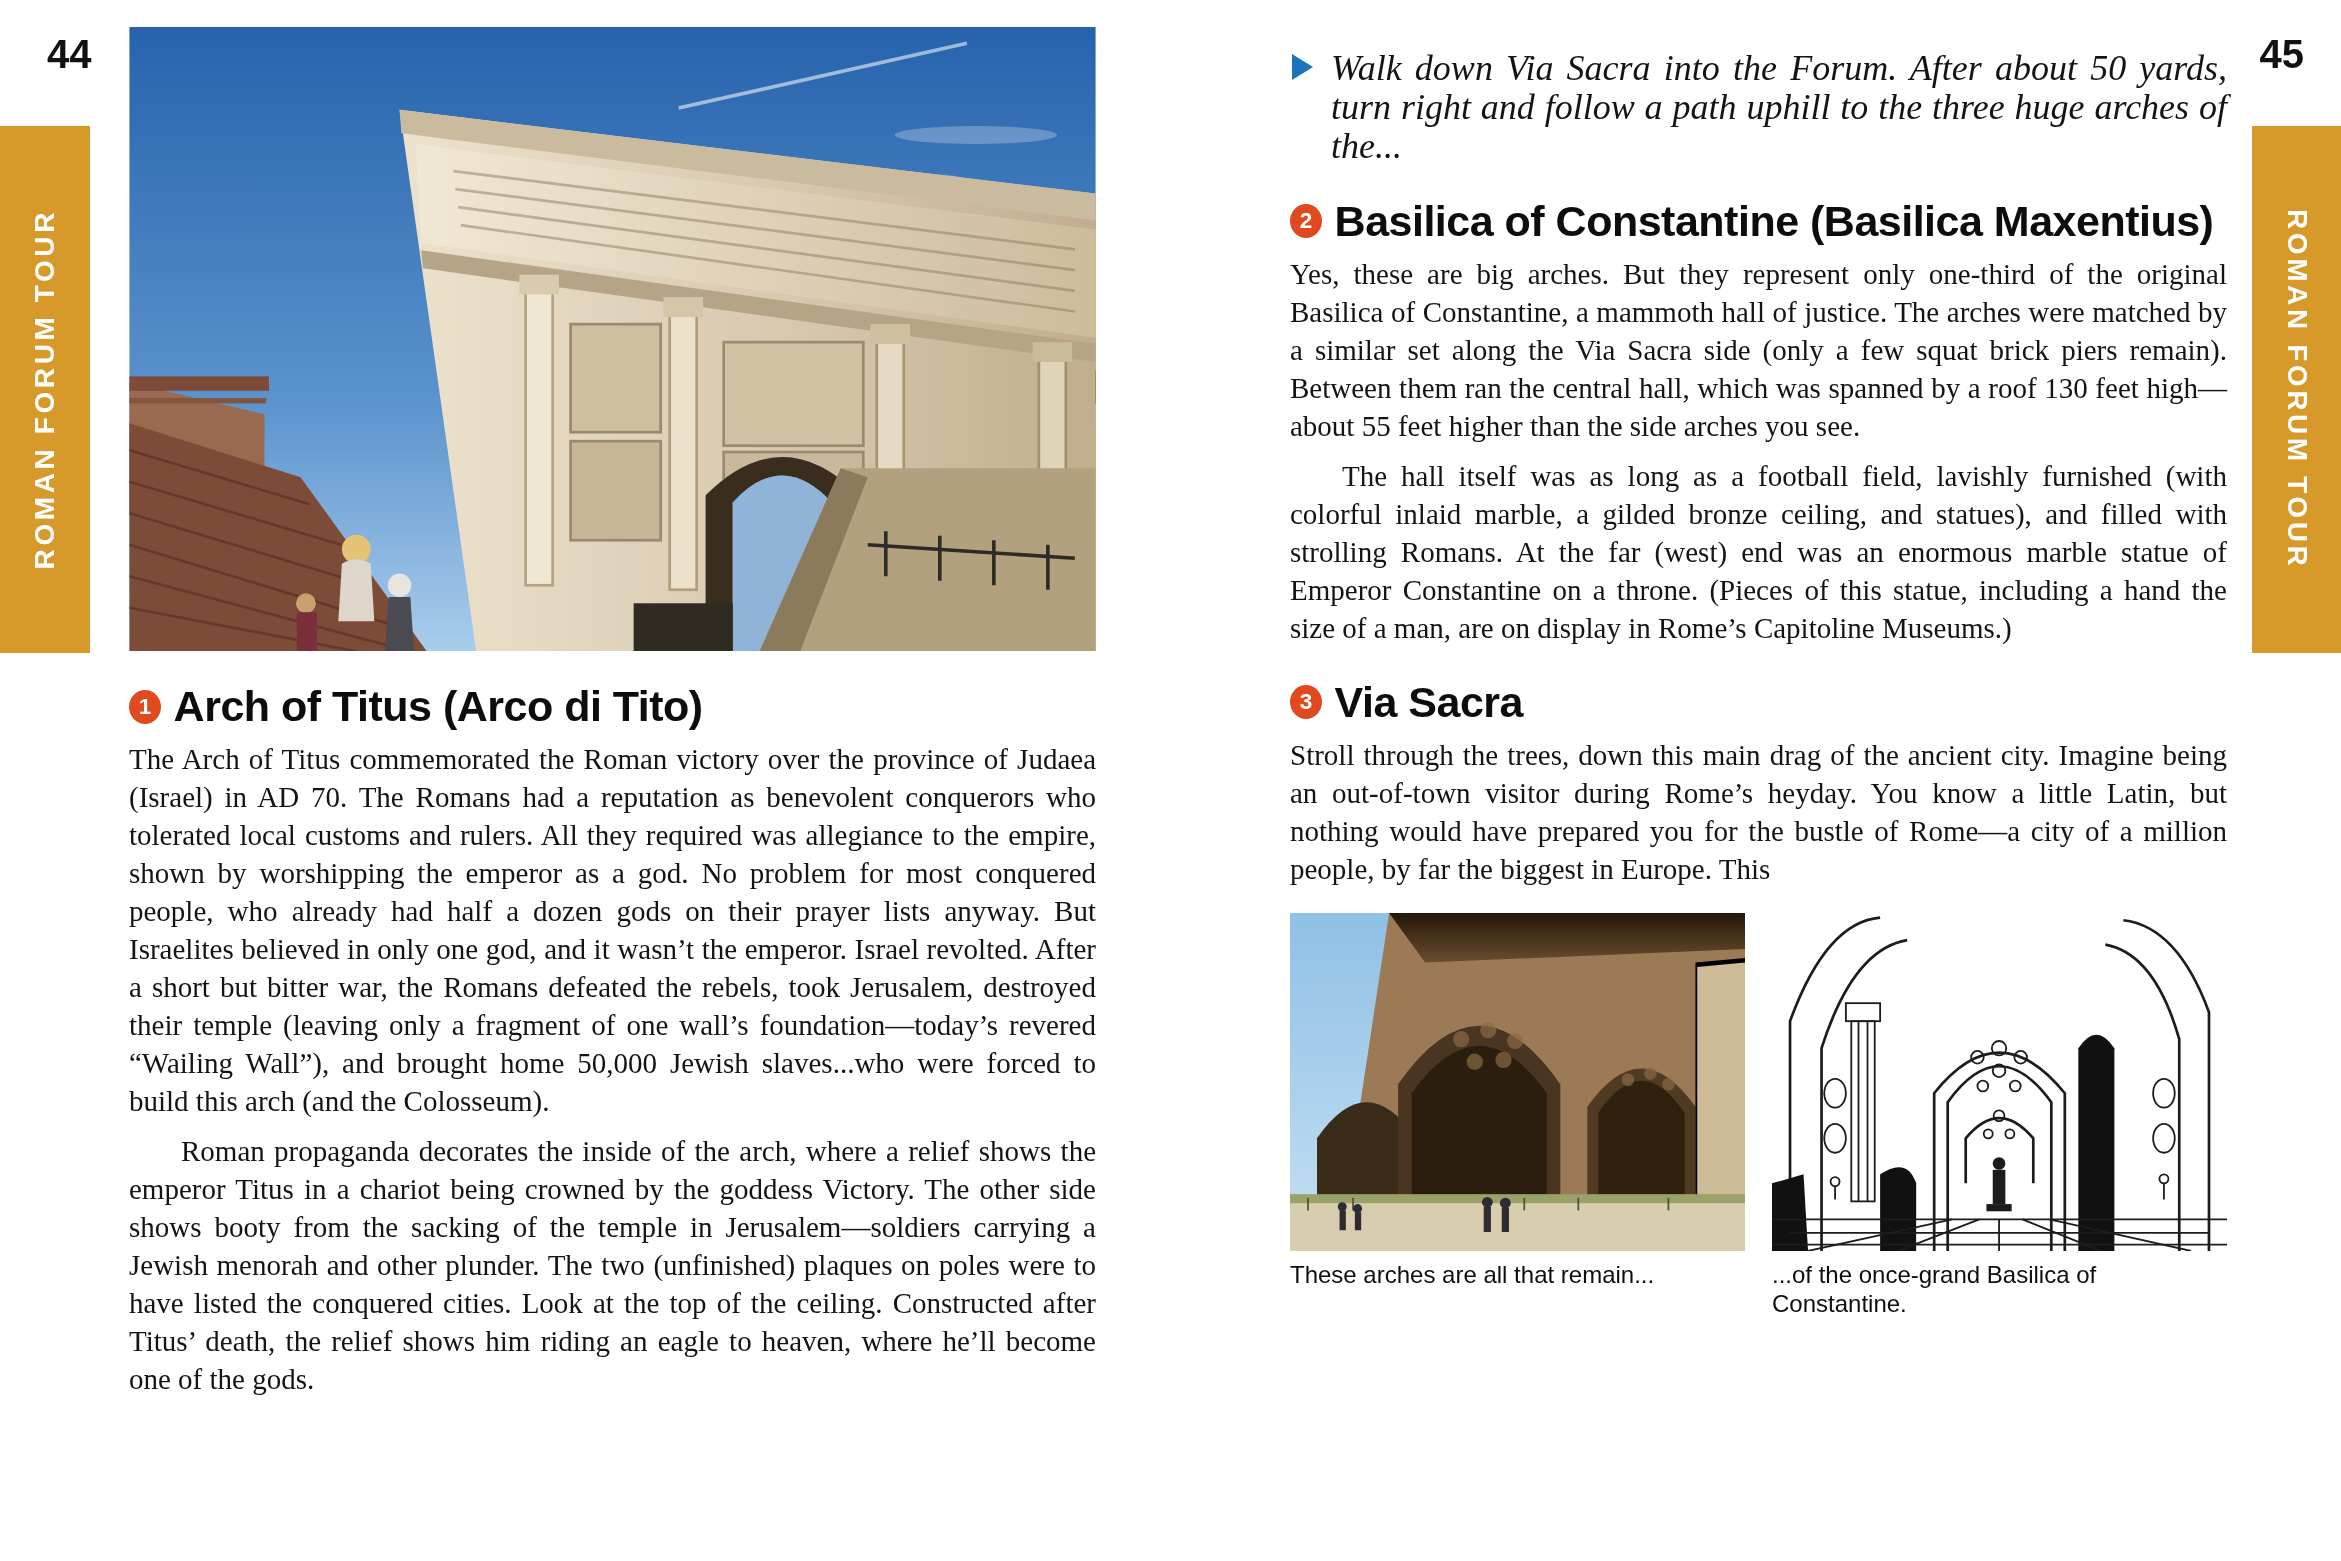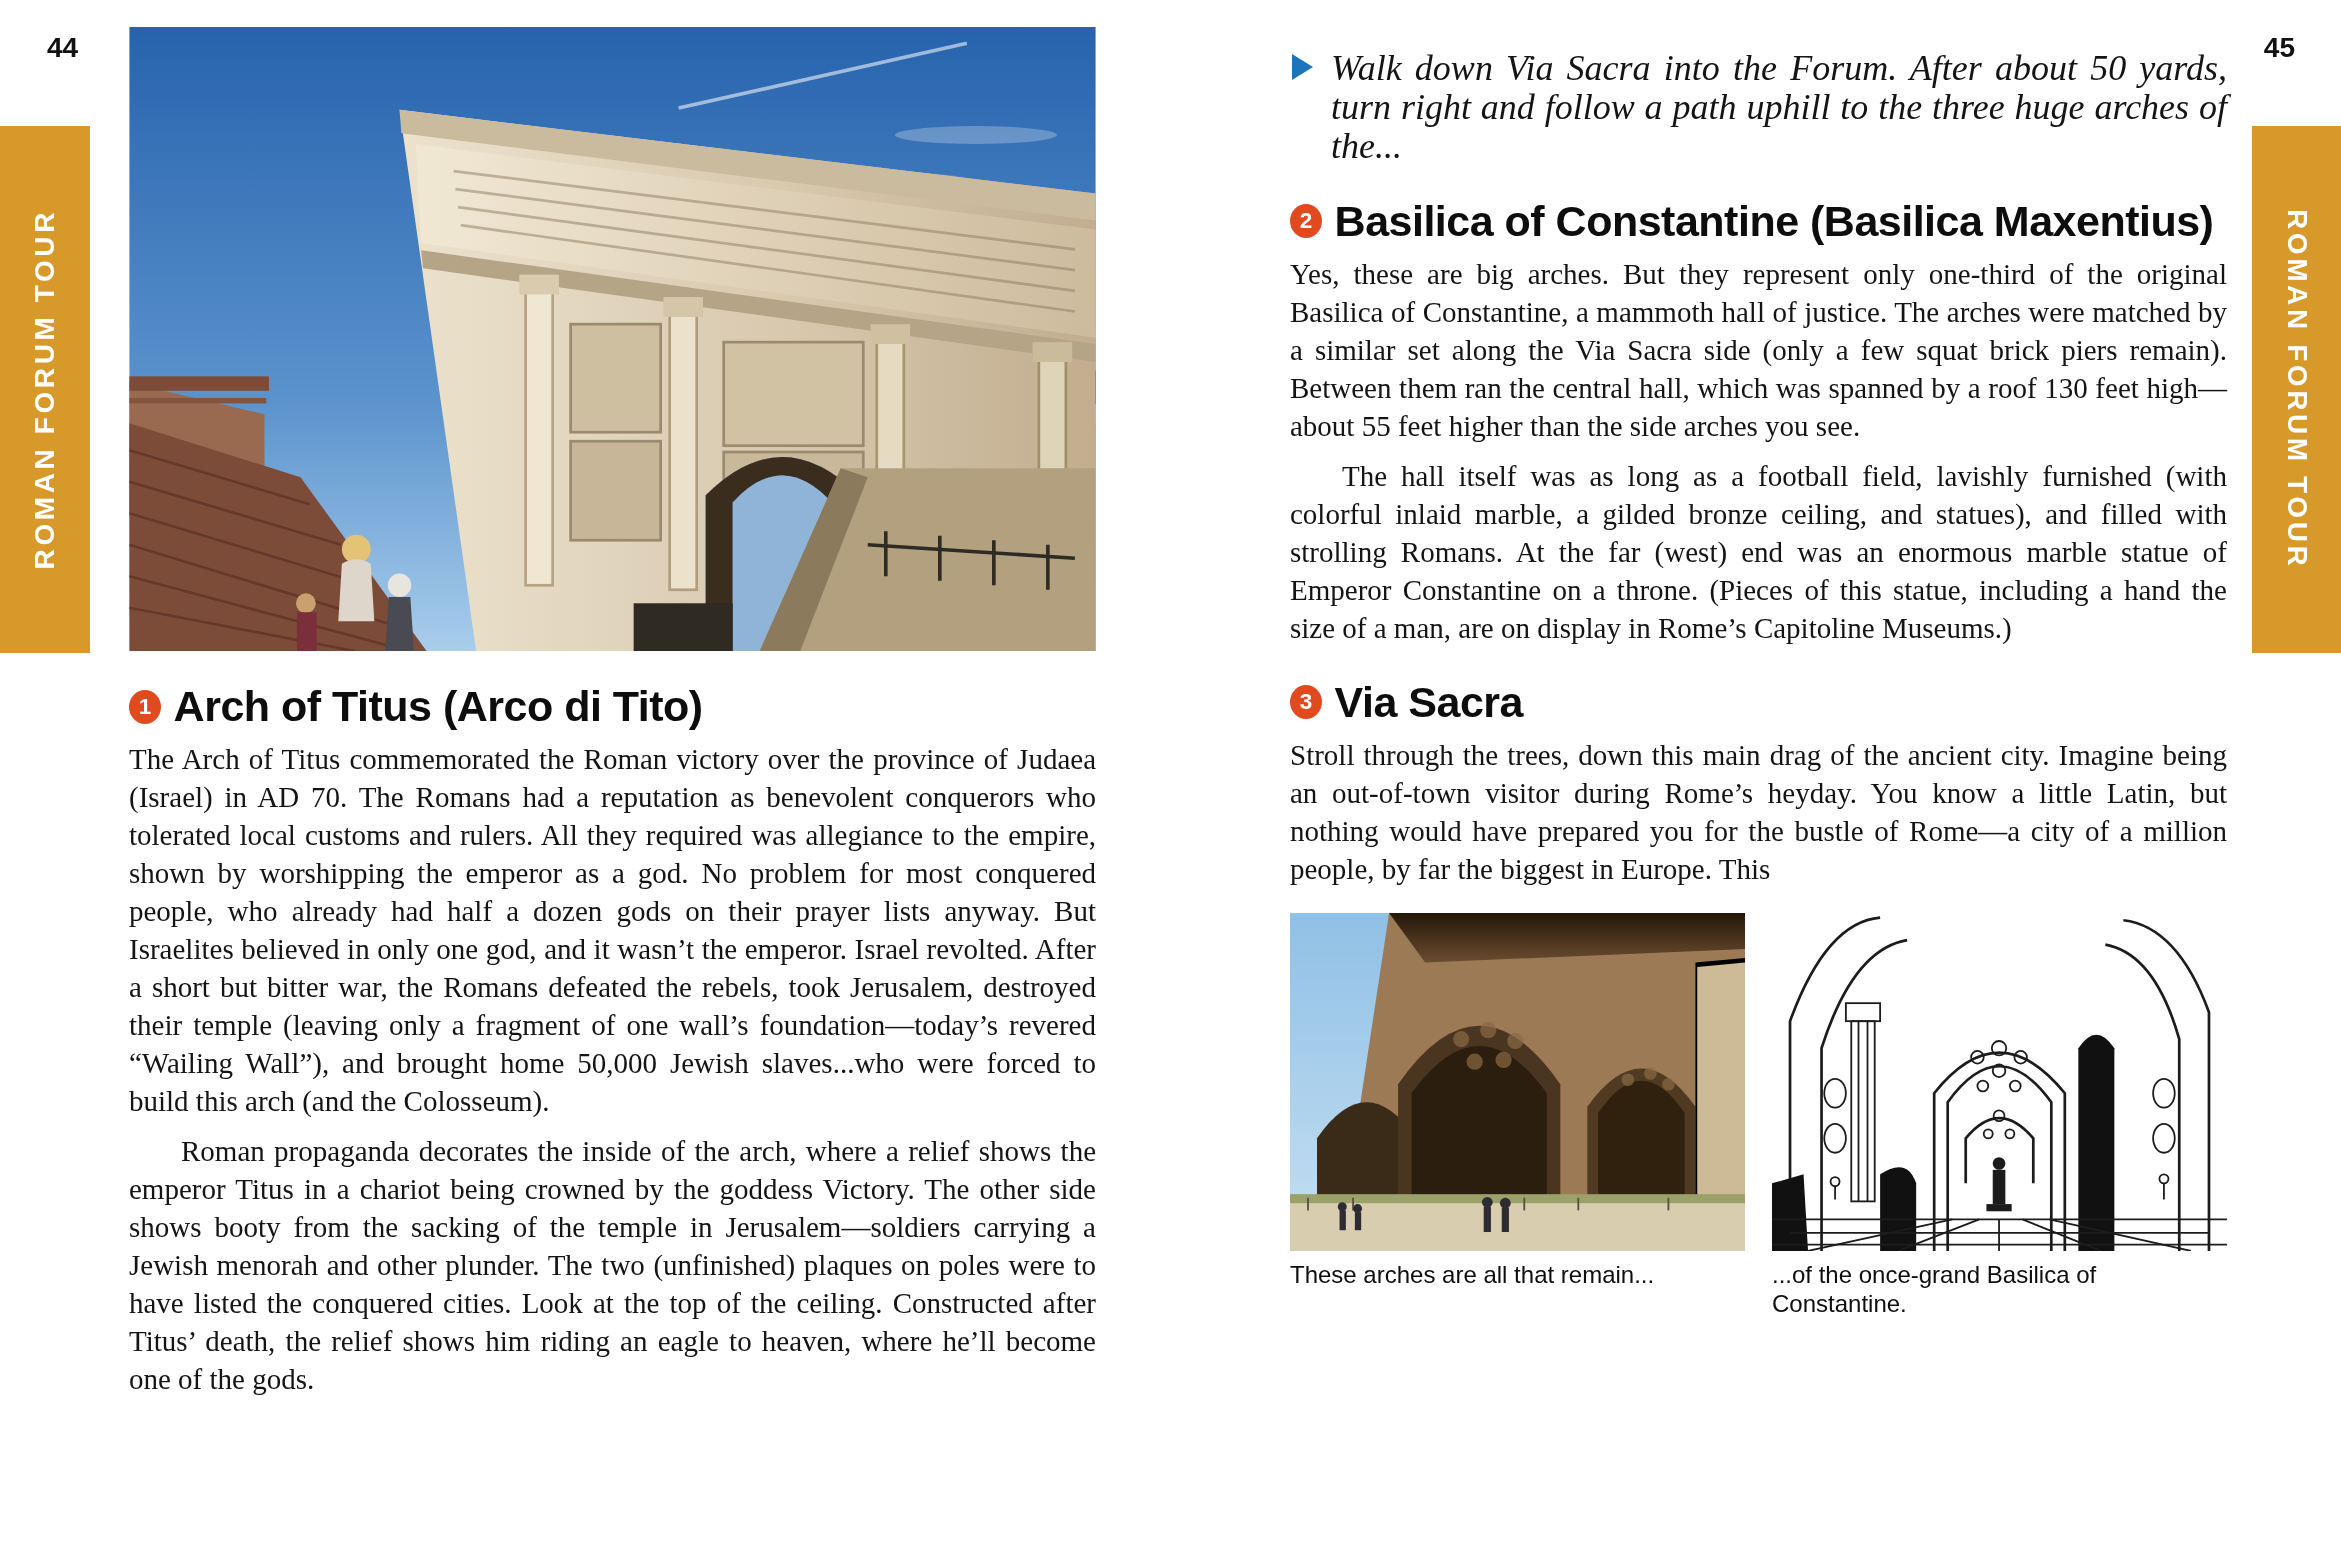--- a/index.html
+++ b/index.html
@@ -1,22 +1,22 @@
 <!DOCTYPE html>
 <html style="font-size:14.4px"><head>
 <meta charset="utf-8">
 <style>
   html,body{margin:0;padding:0;background:#ffffff;}
   .spread{position:relative;width:2342px;height:1561px;background:#ffffff;overflow:hidden;
           font-family:"Liberation Serif", serif;color:#141414;}
   
   .pagenum{position:absolute;top:32px;font-family:"Liberation Sans",sans-serif;
-           font-weight:bold;font-size:28px;color:#111;}
+           font-weight:bold;font-size:40px;color:#111;}
   .pagenum.left{left:47px;}
-  .pagenum.right{right:47px;text-align:right;}
+  .pagenum.right{right:38px;text-align:right;}
   
   .tab{position:absolute;top:126px;width:90px;height:527px;background:#D8992B;
        display:flex;align-items:center;justify-content:center;}
   .tab.left{left:0;}
   .tab.right{right:0;}
   .tab span{font-family:"Liberation Sans",sans-serif;font-weight:bold;font-size:28px;
             color:#ffffff;letter-spacing:3.6px;white-space:nowrap;}
   .tab.left span{writing-mode:vertical-rl;transform:rotate(180deg);}
   .tab.right span{writing-mode:vertical-rl;}
   

